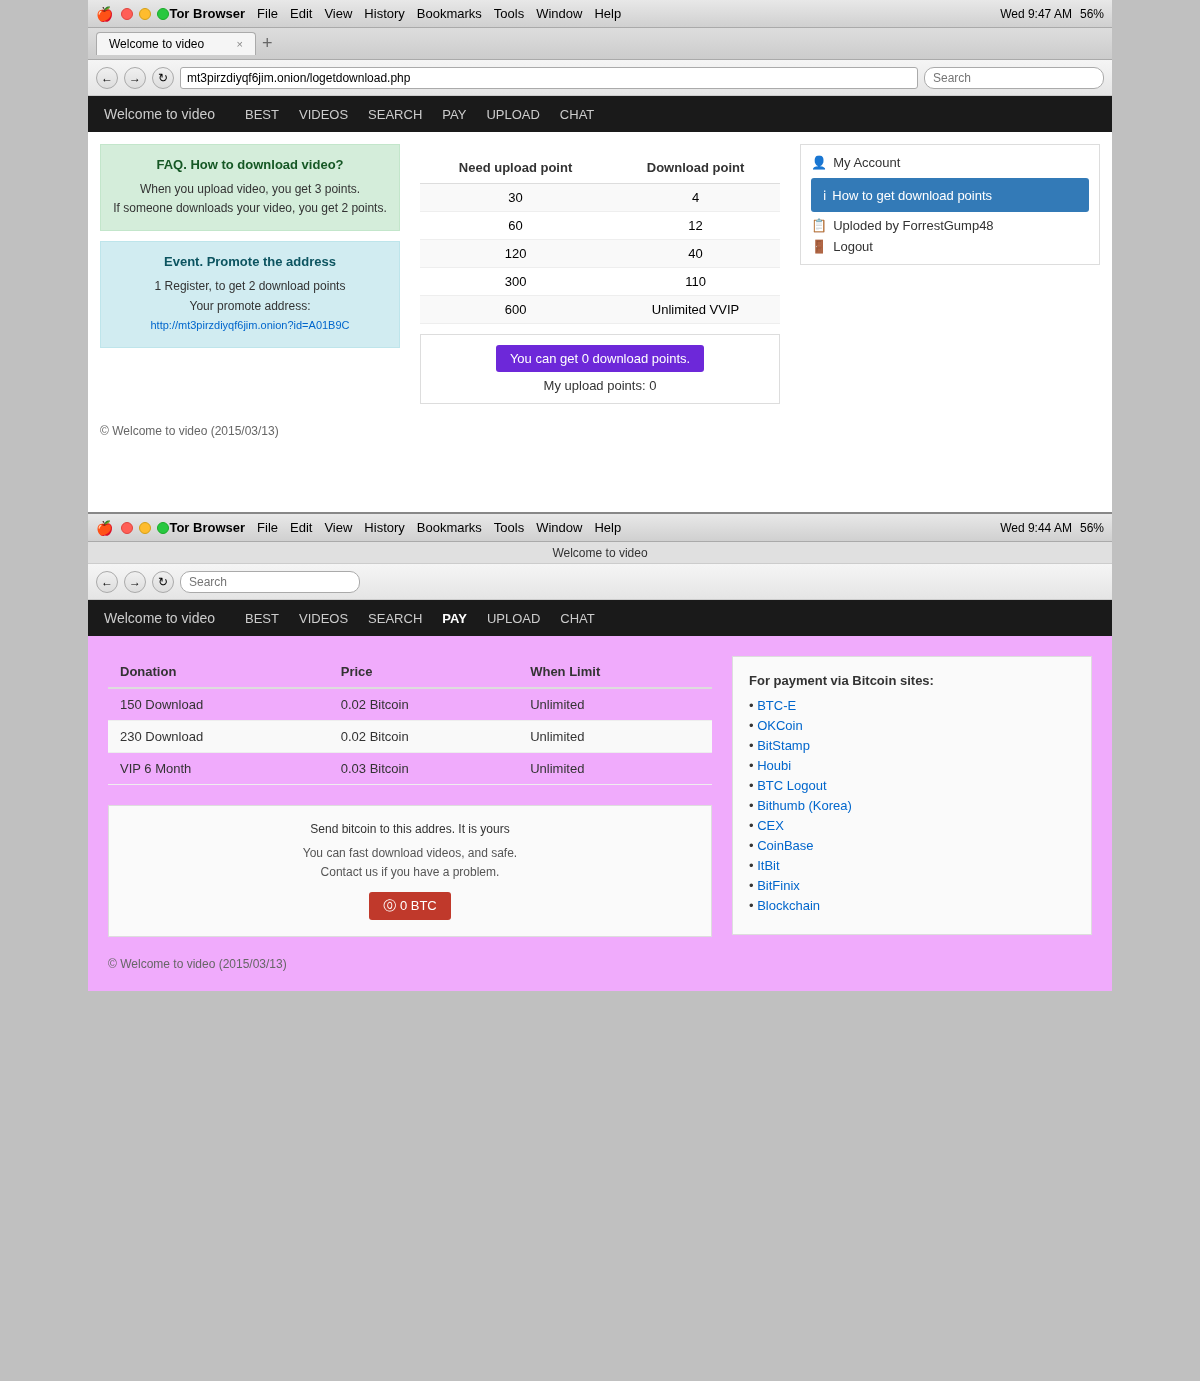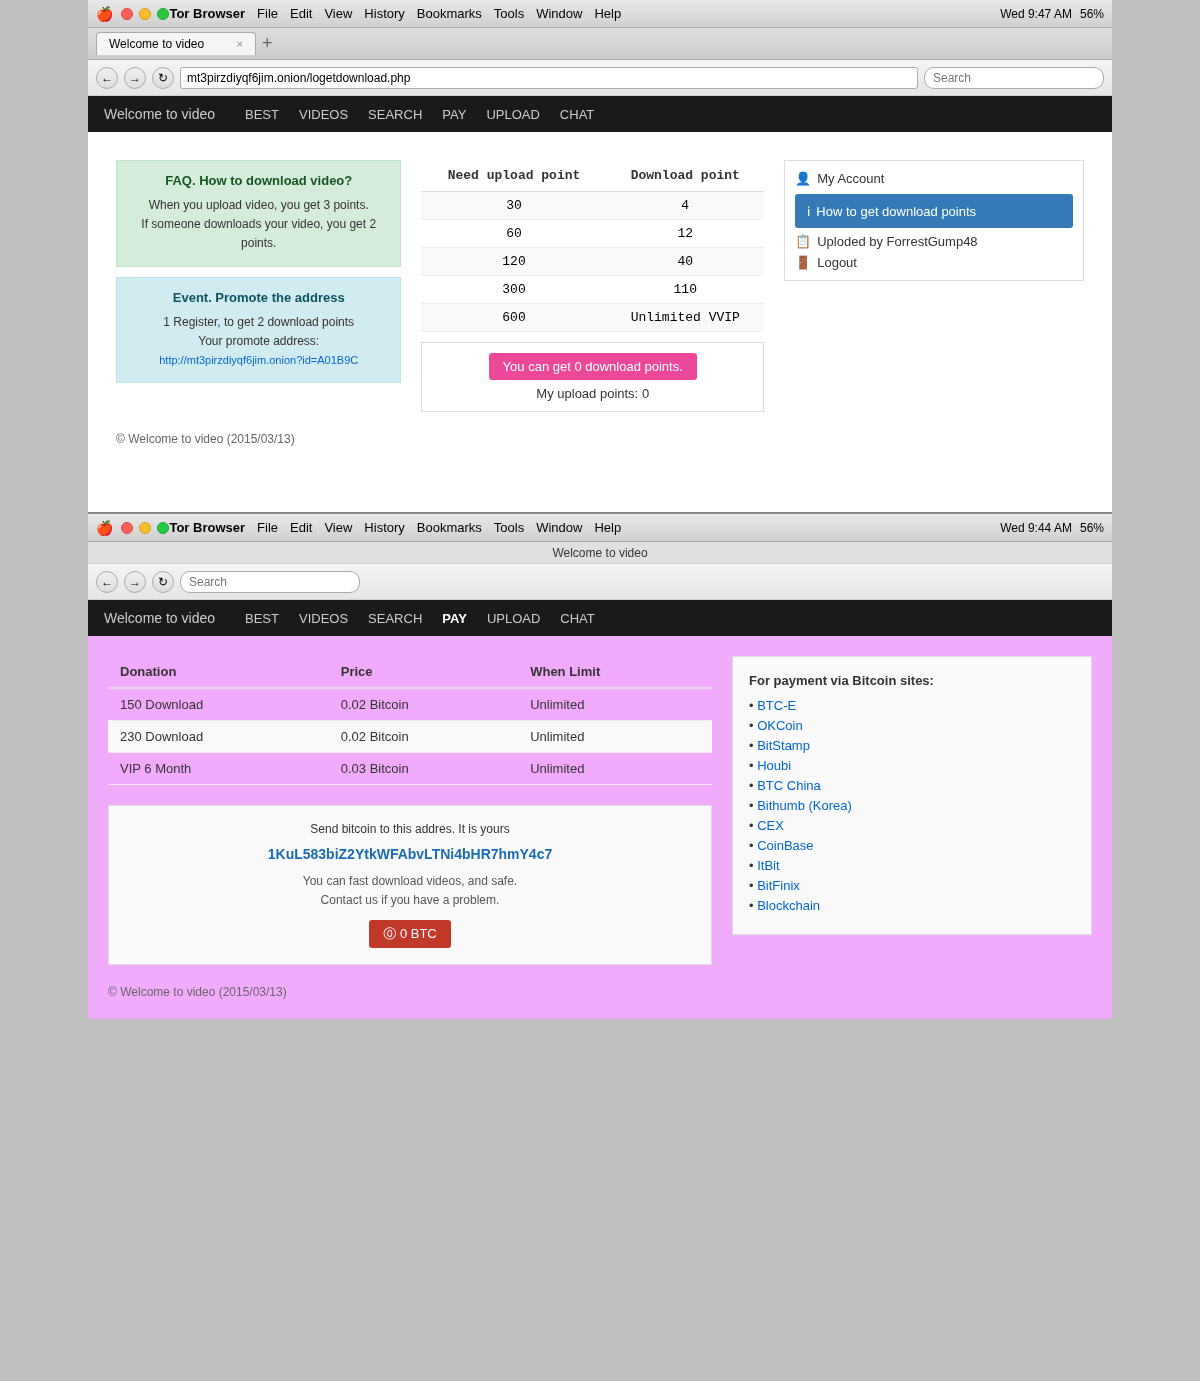--- a/index.html
+++ b/index.html
@@ -99,21 +99,21 @@
       align-items: center;
       padding: 0 16px;
       gap: 20px;
     }
     .site-logo { color: #ccc; font-size: 14px; margin-right: 10px; }
     .site-nav-item { color: #ccc; font-size: 13px; cursor: pointer; text-decoration: none; }
 
     
     .content {
       background: #fff;
-      padding: 28px;
+      padding: 12px;
       min-height: 380px;
     }
 
     
     .page1-layout { display: flex; gap: 20px; }
     .page1-left { flex: 1; }
     .page1-right { width: 300px; }
 
     .faq-box {
       background: #d4edda;
@@ -128,21 +128,21 @@
     .event-box {
       background: #d1ecf1;
       border: 1px solid #bee5eb;
       padding: 12px;
       text-align: center;
     }
     .event-box h4 { color: #0c5460; font-size: 13px; margin-bottom: 8px; }
     .event-box p { color: #333; font-size: 12px; line-height: 1.6; }
     .event-box a { color: #0066cc; font-size: 11px; }
 
-    .points-table { width: 100%; border-collapse: collapse; margin-top: 0; font-family: Liberation Mono, monospace; }
+    .points-table { width: 100%; border-collapse: collapse; margin-top: 8px; }
     .points-table th {
       background: #fff;
       padding: 8px 12px;
       text-align: center;
       font-size: 13px;
       border-bottom: 1px solid #ddd;
     }
     .points-table th:first-child { color: #333; }
     .points-table th:last-child { color: #333; }
     .points-table td {
@@ -154,21 +154,21 @@
     .points-table tr:nth-child(odd) td { background: #f9f9f9; }
     .points-table tr:nth-child(even) td { background: #fff; }
 
     .download-result {
       margin-top: 10px;
       padding: 10px;
       border: 1px solid #ddd;
       text-align: center;
     }
     .red-btn {
-      background: #ec4899;
+      background: #6d28d9;
       color: #fff;
       border: none;
       padding: 6px 14px;
       font-size: 13px;
       border-radius: 3px;
       cursor: pointer;
     }
     .upload-points { font-size: 13px; margin-top: 6px; color: #333; }
 
     .sidebar-box { background: #fff; border: 1px solid #ddd; padding: 10px; margin-bottom: 10px; }
@@ -470,38 +470,37 @@
             <tr>
               <td>VIP 6 Month</td>
               <td>0.03 Bitcoin</td>
               <td>Unlimited</td>
             </tr>
           </tbody>
         </table>
 
         <div class="bitcoin-box">
           <p>Send bitcoin to this addres. It is yours</p>
-          <div class="bitcoin-address">1KuL583biZ2YtkWFAbvLTNi4bHR7hmY4c7</div>
           <p class="safe-text">
             <span>You can fast download videos, and safe.</span><br>
             <span>Contact us if you have a problem.</span>
           </p>
           <button class="btc-badge">⓪ 0 BTC</button>
         </div>
       </div>
 
       <div class="payment-right">
         <div class="bitcoin-sites-box">
           <h4>For payment via Bitcoin sites:</h4>
           <ul>
             <li><a>BTC-E</a></li>
             <li><a>OKCoin</a></li>
             <li><a>BitStamp</a></li>
             <li><a>Houbi</a></li>
-            <li><a>BTC China</a></li>
+            <li><a>BTC Logout</a></li>
             <li><a>Bithumb (Korea)</a></li>
             <li><a>CEX</a></li>
             <li><a>CoinBase</a></li>
             <li><a>ItBit</a></li>
             <li><a>BitFinix</a></li>
             <li><a>Blockchain</a></li>
           </ul>
         </div>
       </div>
     </div>

